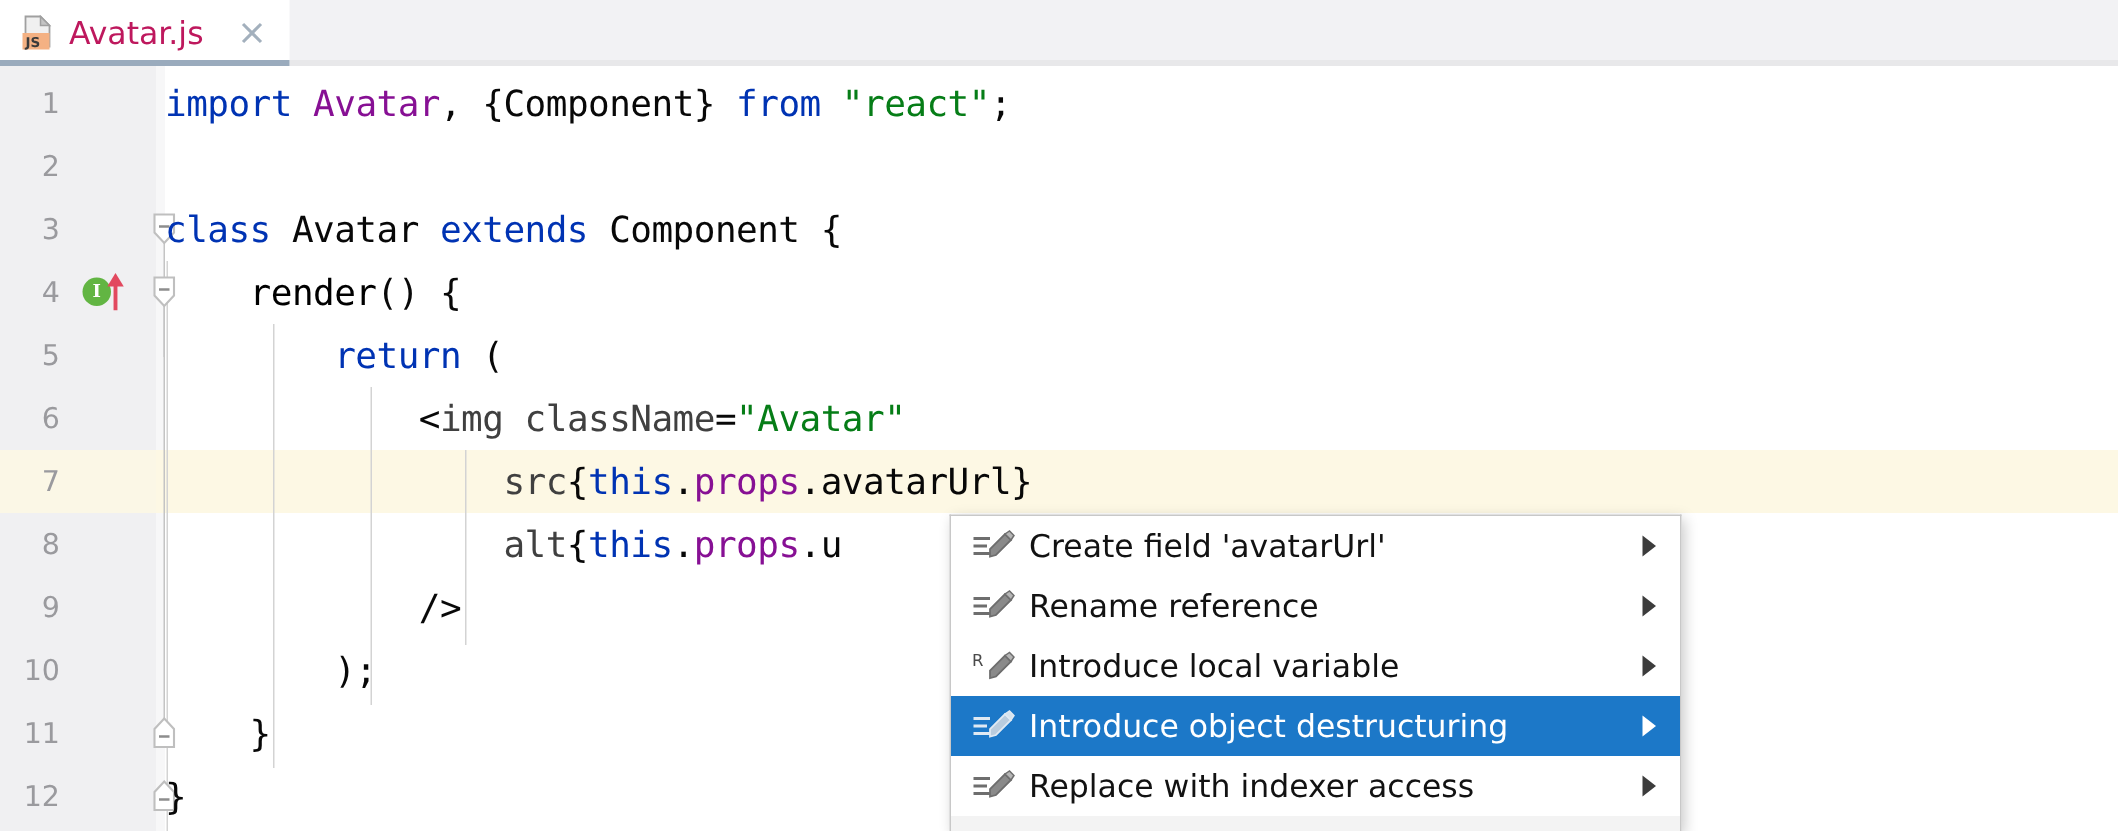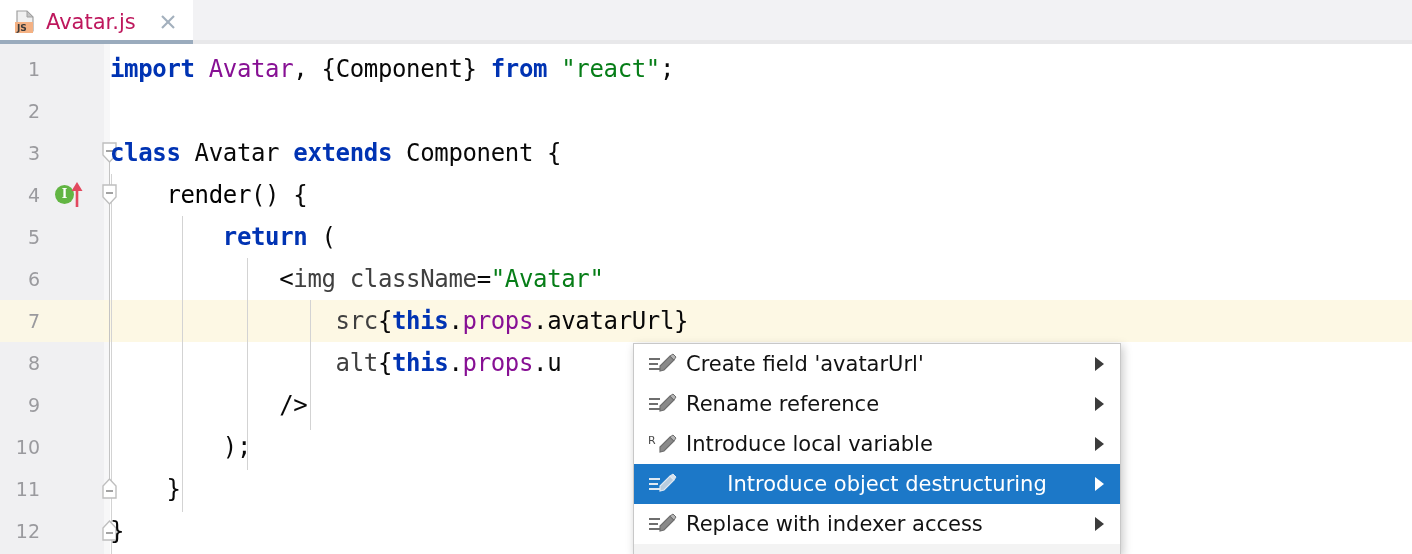--- a/index.html
+++ b/index.html
@@ -126,21 +126,21 @@
     position: absolute;
     left: 110px;
     height: 42px;
     line-height: 42px;
     white-space: pre;
     font-family: "DejaVu Sans Mono", monospace;
     font-size: 24px;
     letter-spacing: -0.35px;
     color: #080808;
   }
-  .k  { color: #0033b3; font-weight: bold; }   
+  .k  { color: #0033b3; }   
   .cls{ color: #871094; }   
   .str{ color: #067d17; }   
   .fn { color: #000000; }   
   .pl { color: #080808; }   
   .tag{ color: #404040; }   
 
   
   .fold {
     position: absolute;
     width: 17px; height: 22px;
@@ -201,21 +201,21 @@
     margin-right: 8px;
     position: relative;
   }
   .menu-label {
     font-family: "DejaVu Sans", sans-serif;
     font-size: 21px;
     color: #121212;
     white-space: nowrap;
     flex: 1 1 auto;
   }
-  .menu-item.selected .menu-label { color: #ffffff; text-align: center; }
+  .menu-item.selected .menu-label { color: #ffffff; }
   .menu-arrow {
     width: 22px; height: 22px;
     flex: 0 0 auto;
     margin-right: 10px;
     position: relative;
   }
   .menu-item.cutoff {
     height: 40px;
     background: #f3f3f3;
   }

